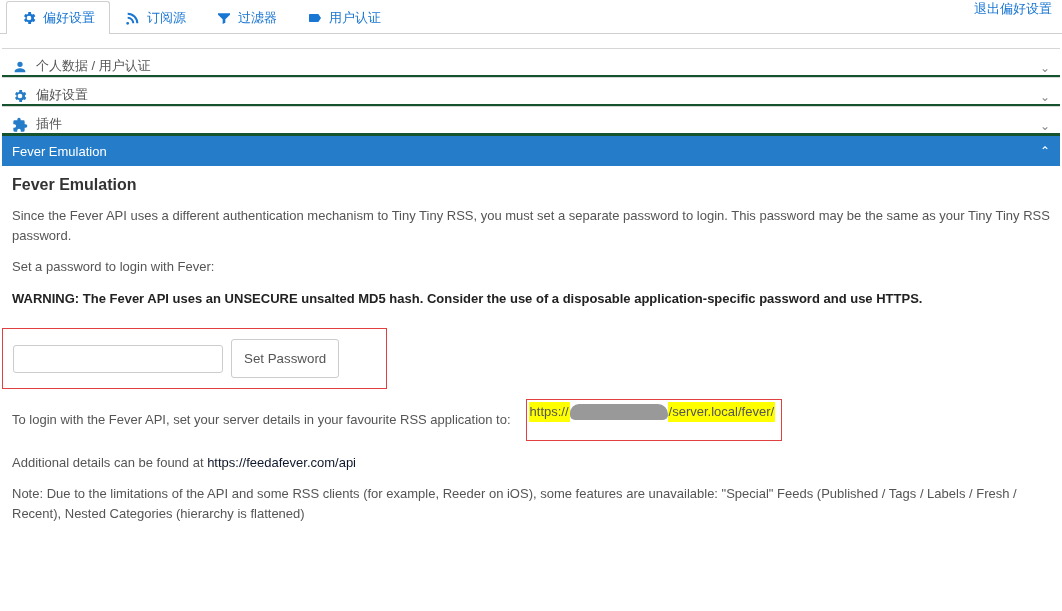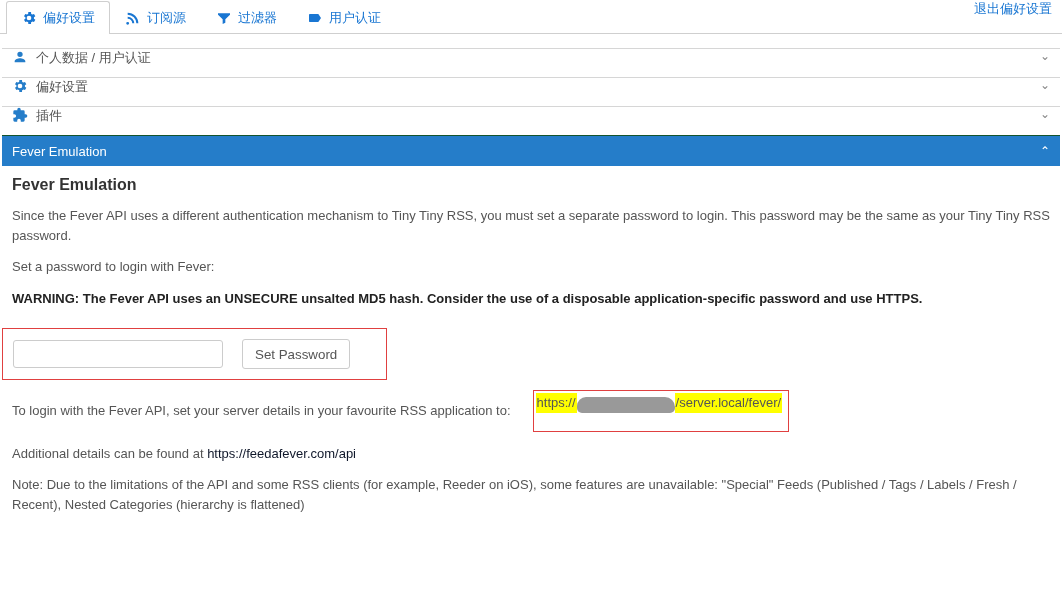--- a/index.html
+++ b/index.html
@@ -44,23 +44,23 @@
   height: 33px;
   display: flex;
   align-items: flex-start;
   cursor: pointer;
 }
 .container {
   padding: 14px 2px 2px 2px;
 }
 .acc-item {
   border-top: 1px solid #d6d6d6;
-  border-bottom: 1px solid #14532d;
-  display: flex;
-  align-items: flex-start;
+  border-bottom: 3px solid #14532d;
+  display: flex;
+  align-items: flex-end;
   height: 30px;
   padding: 0 10px;
   color: #555;
   cursor: pointer;
   margin-top: -1px;
 }
 .acc-item:first-child { margin-top: 0; }
 .acc-item .ico { width: 16px; height: 16px; display: inline-flex; margin-right: 8px; }
 .acc-item .ico svg { fill: #257dc9; }
 .acc-item.puzzle .ico svg { fill: #257dc9; }
@@ -97,44 +97,43 @@
   margin-bottom: 10px;
 }
 .pw-row input[type="password"] {
   width: 210px;
   height: 28px;
   border: 1px solid #ccc;
   border-radius: 3px;
   padding: 0 6px;
 }
 .pw-row button {
-  height: 30px;
+  height: 39px;
   padding: 0 12px;
   border: 1px solid #ccc;
   border-radius: 3px;
   background: #fff;
   color: #555;
   cursor: pointer;
-  margin-left: 11px;
 }
 .url-line {
   display: flex;
   align-items: center;
   flex-wrap: wrap;
   color: #555;
   line-height: 1.5;
   margin-bottom: 12px;
   gap: 12px;
 }
 .url-box {
   border: 1px solid #e04040;
   padding: 2px 6px 18px 2px;
   display: inline-flex;
-  align-items: center;
-  margin-left: 10px;
+  align-items: flex-start;
+  margin-left: 3px;
 }
 .hl {
   background: #ffff00;
   padding: 0 1px;
 }
 .blob {
   display: inline-block;
   width: 98px;
   height: 16px;
   background: #999;

